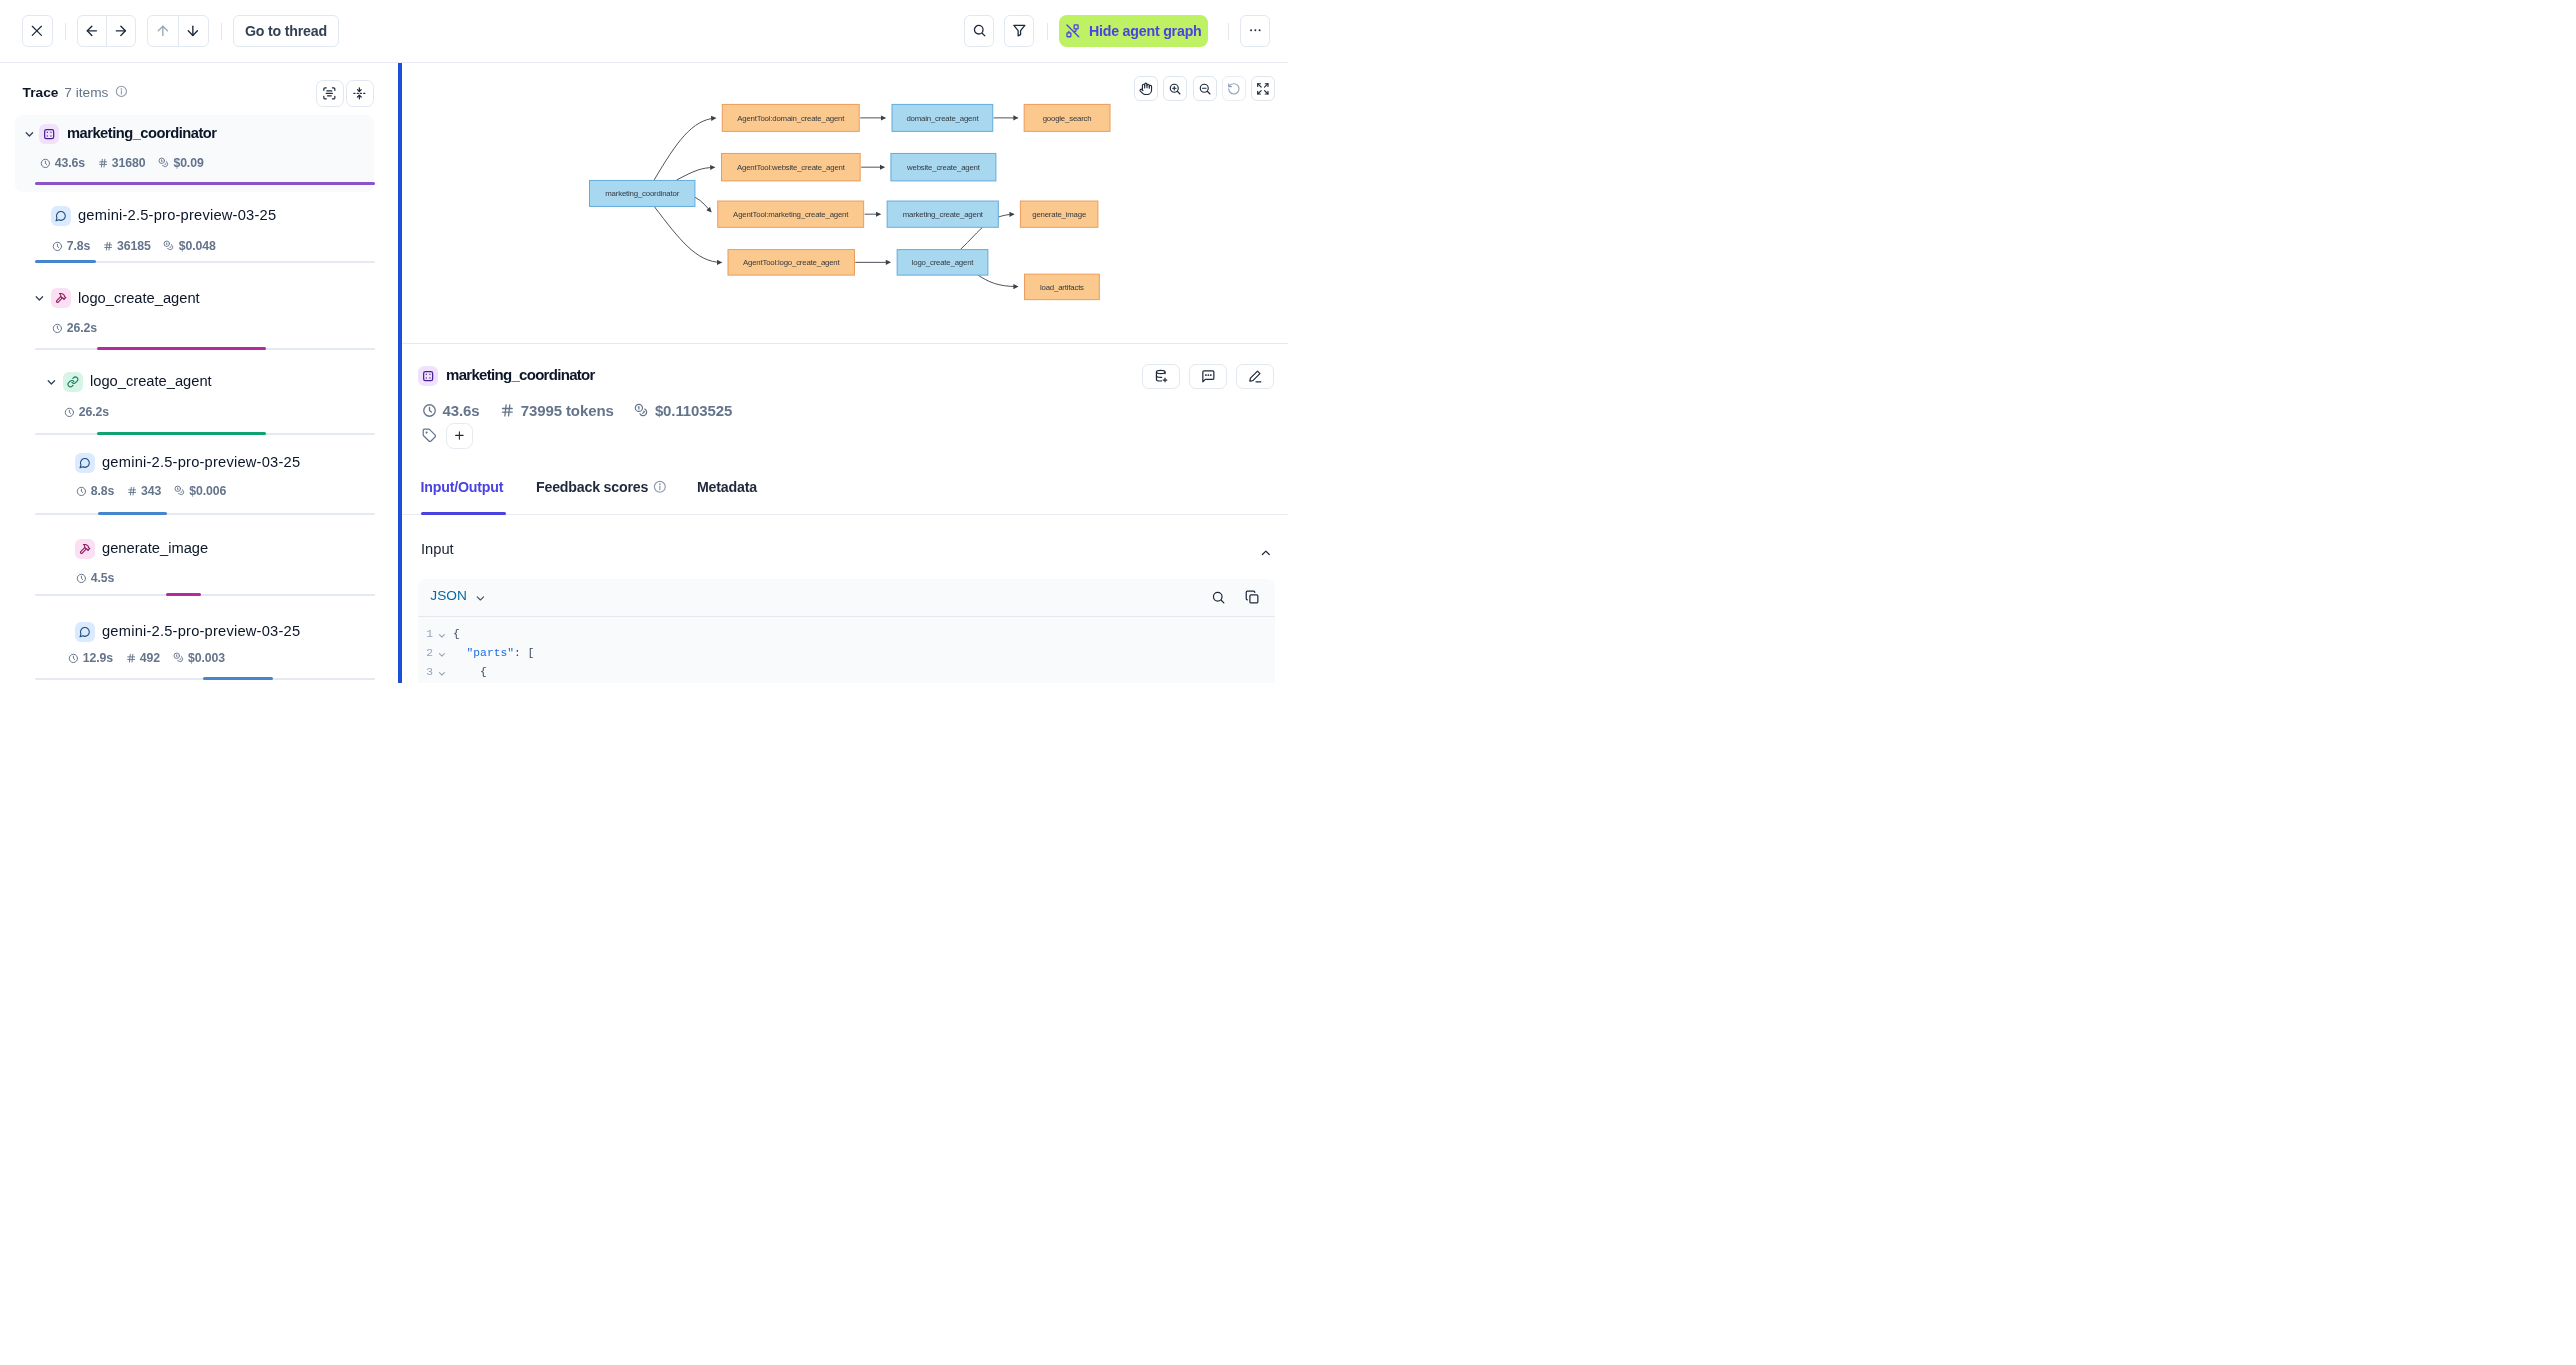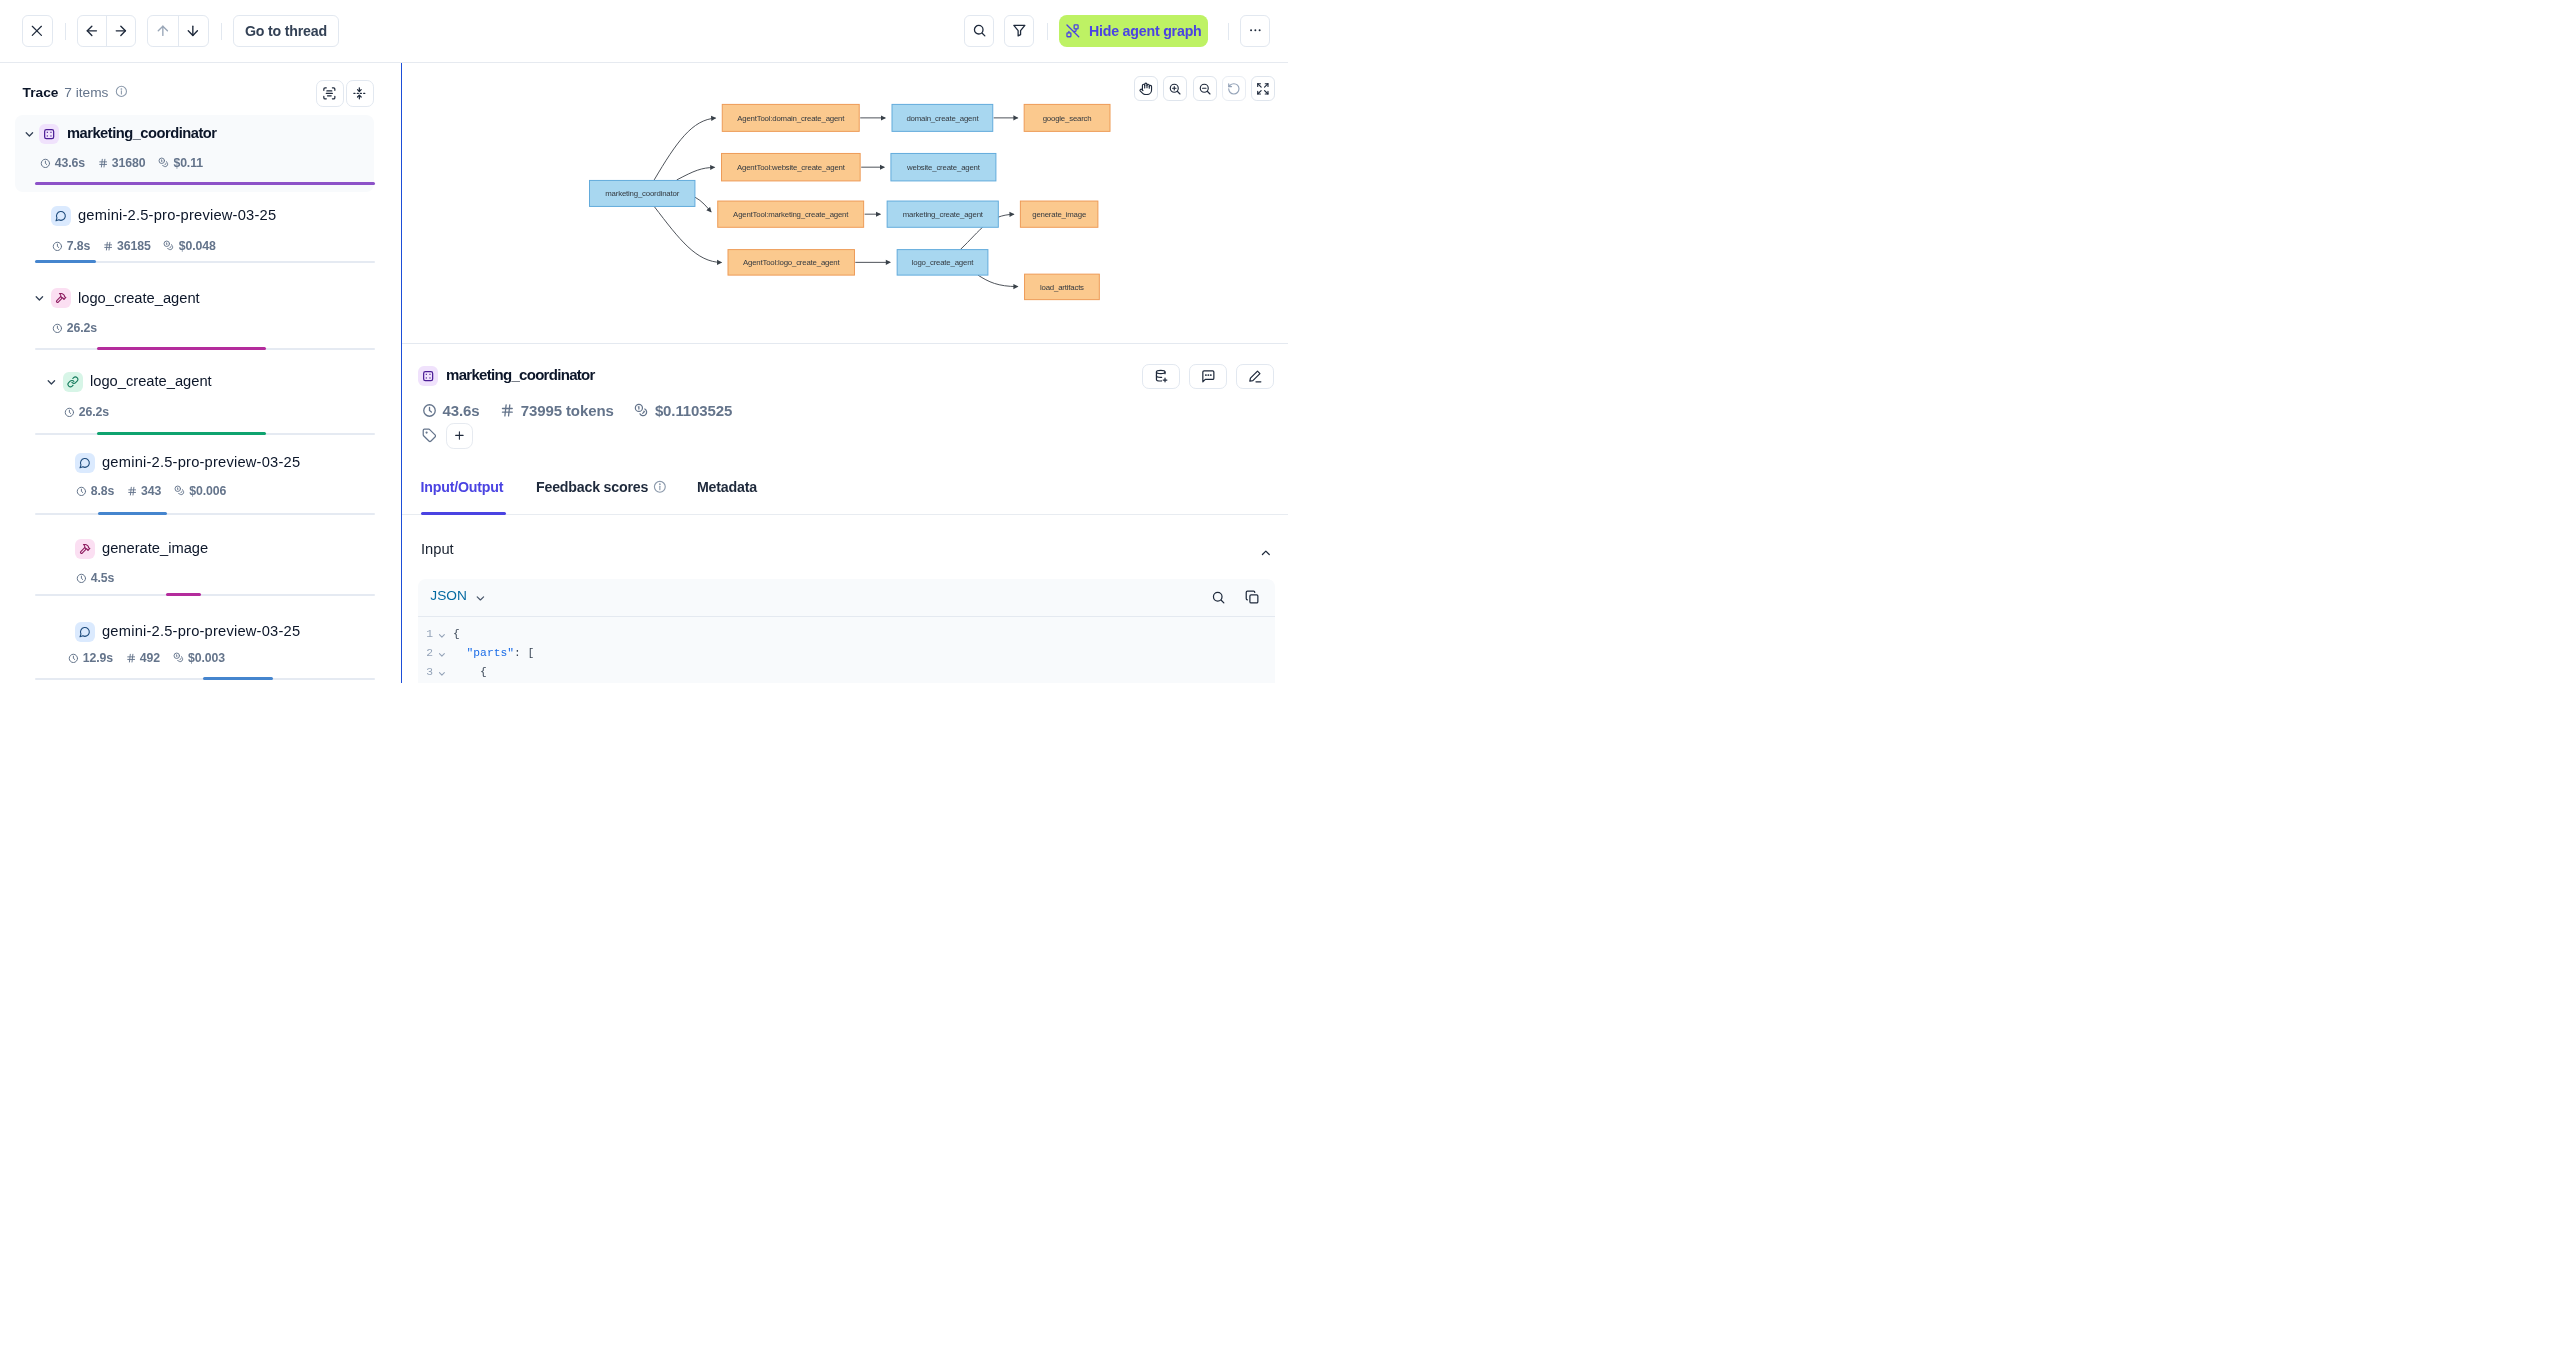--- a/index.html
+++ b/index.html
@@ -17,21 +17,21 @@
 .grp > span { display:flex; align-items:center; justify-content:center; }
 .grp > .gdiv { width:1px; background:#e2e8f0; height:100%; }
 .gobtn { position:absolute; top:14.7px; left:233px; width:106px; height:32px; border:1px solid #e2e8f0;
   border-radius:5.9px; display:flex; align-items:center; justify-content:center;
   font-size:14.2px; font-weight:700; color:#334155; letter-spacing:-0.2px;}
 .pill { position:absolute; top:14.7px; left:1059px; width:149px; height:32px; background:#bef264;
   border-radius:7.8px; display:flex; align-items:center; justify-content:center; gap:7.8px;
   color:#4a43e2; font-size:14.2px; font-weight:700; letter-spacing:-0.2px;}
 
 .main { position:relative; display:flex; height:620px; }
-.left { position:relative; width:402px; border-right:1px solid #1d4ed8; background:#fff; flex:none; }
+.left { position:relative; width:402px; border-right:4px solid #1d4ed8; background:#fff; flex:none; }
 .right { position:relative; flex:1; }
 .graph { position:relative; height:281px; border-bottom:1px solid #e4e9f0; background:#fff; }
 .gbtn { position:absolute; width:23.5px; height:25.5px; border:1px solid #dfe5ed; border-radius:5.9px;
   background:#fff; display:flex; align-items:center; justify-content:center; top:12.8px; }
 .details { position:relative; height:339px; background:#fff; }
 
 .lhead-trace { position:absolute; left:22.6px; top:21.6px; font-size:13.7px; font-weight:700; color:#0c1629; }
 .lhead-trace span.items { font-weight:400; color:#64748b; margin-left:5.9px; }
 .hbtn { position:absolute; top:16.7px; width:27.5px; height:27.5px; border:1px solid #e2e8f0; border-radius:6.9px;
   background:#fff; display:flex; align-items:center; justify-content:center; }
@@ -186,21 +186,21 @@
             <path d="M4 9h16M4 15h16M10 3 8 21M16 3l-2 18"></path>
           </svg>
         <span>31680</span>
           <span class="gap"></span>
         <svg width="11.3" height="11.3" viewBox="0 0 24 24" fill="none" stroke="#64748b" stroke-width="2" stroke-linecap="round">
             <circle cx="8" cy="8" r="5.8"></circle>
             <path d="M17.7 9.8a5.8 5.8 0 1 1-7.9 7.9"></path>
             <path d="M7 6.2h1v3.8"></path>
             <path d="m16.2 13.5.7.7-2.7 2.7"></path>
           </svg>
-        <span>$0.11</span>
+        <span>$0.09</span>
       </div>
       <div class="track" style="top:120px;"></div>
       <div class="seg" style="left:35px;width:340px;top:119px;background:#8d52c8;"></div>
 
       <span class="ric" style="left:51px;top:143px;background:#dbeafe;">
         <svg width="11.8" height="11.8" viewBox="0 0 24 24" fill="none" stroke="#1d4b7c" stroke-width="2.2">
             <path d="M7.9 20A9 9 0 1 0 4 16.1L2 22Z" stroke-linejoin="round"></path>
           </svg>
       </span>
       <span class="rtitle" style="left:78px;top:143px;font-weight:500;letter-spacing:0.2px;">gemini-2.5-pro-preview-03-25</span>

